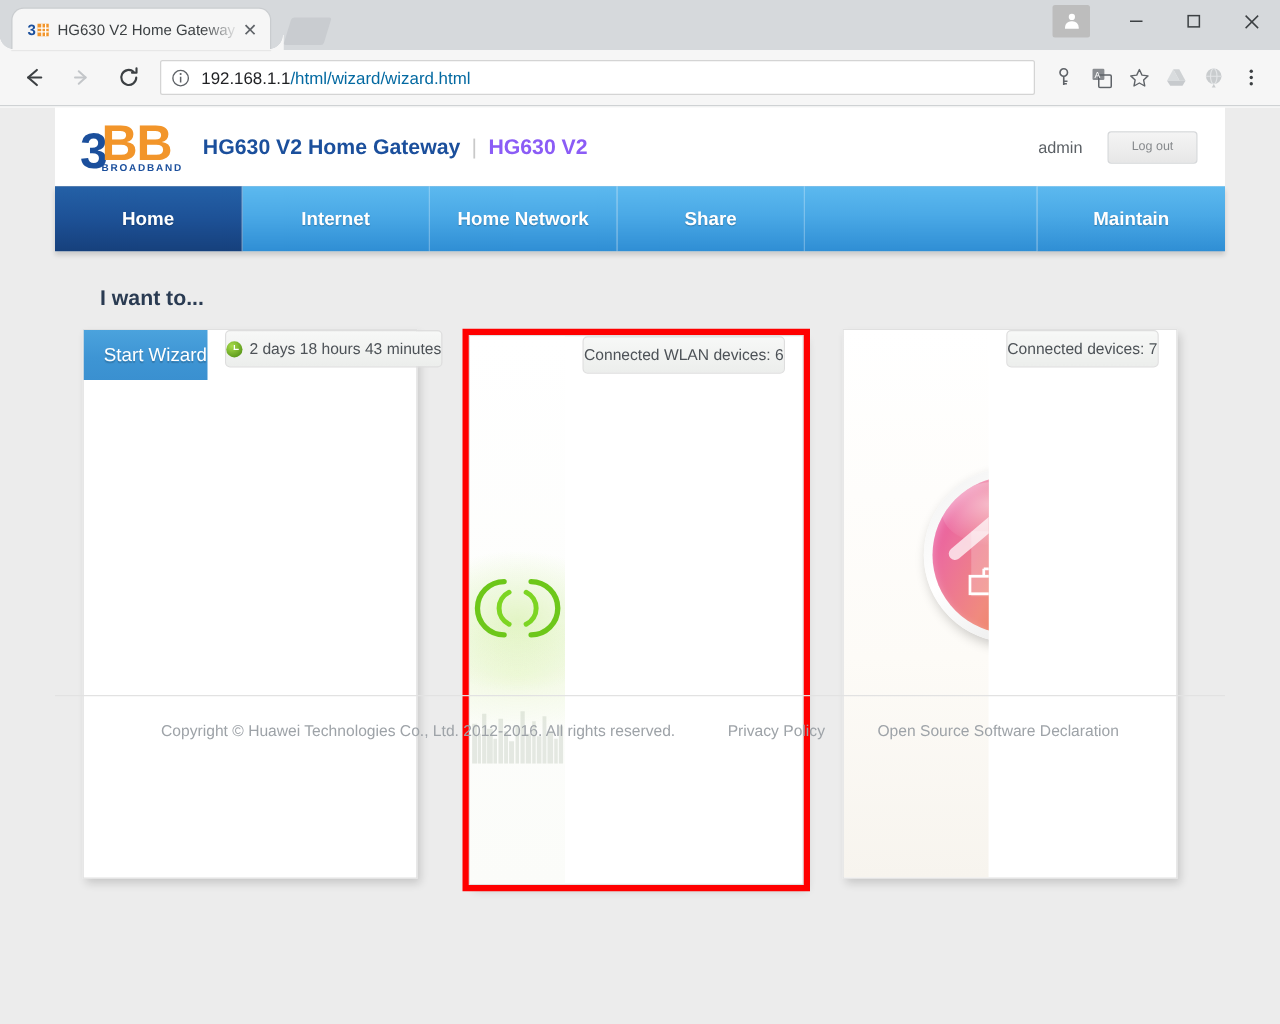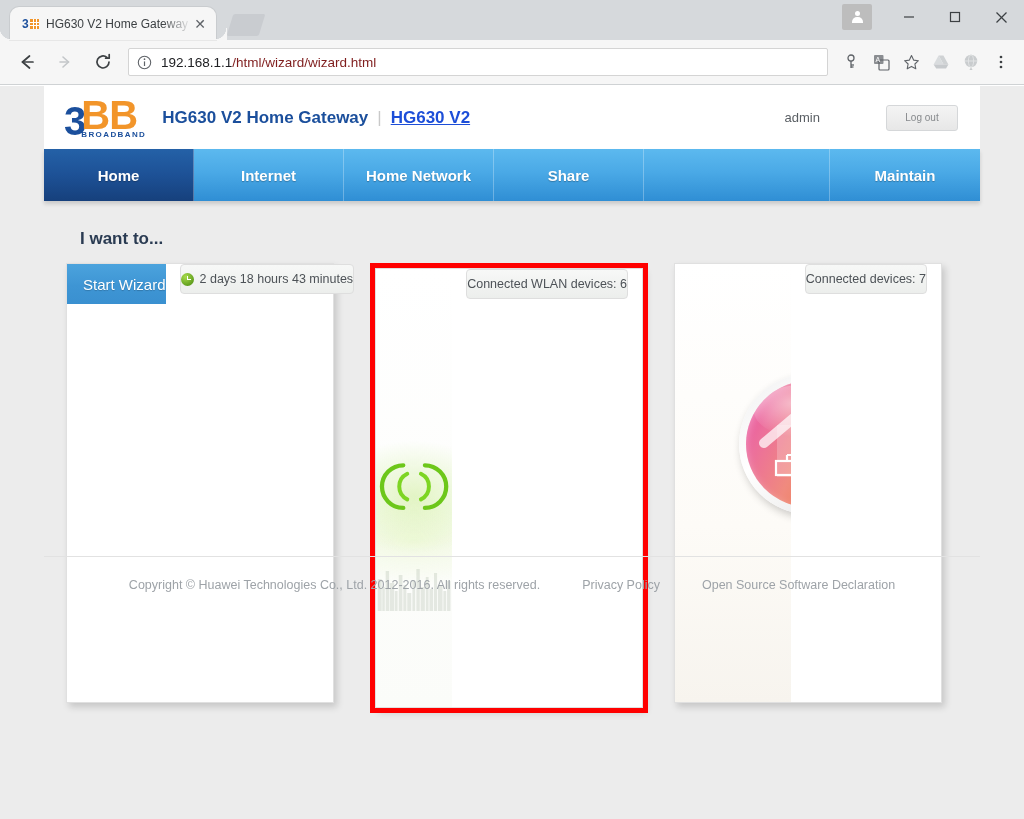--- a/index.html
+++ b/index.html
@@ -78,21 +78,21 @@
     display:flex; align-items:center; padding: 0 8px;
   }
   .navbtn { width: 32px; height: 32px; display:flex; align-items:center; justify-content:center; margin: 0 3px; }
   .omnibox {
     flex: 1 1 auto; height: 28px; margin: 0 8px 0 6px;
     background:#fff; border:1px solid #d4d4d4; border-radius: 2px;
     display:flex; align-items:center; padding: 0 8px;
   }
   .info-ic { width: 15px; height:15px; margin-right: 9px; flex:0 0 auto; }
   .url { font-size: 13.5px; color:#202124; white-space:nowrap; }
-  .url .dim { color:#7f1d1d; }
+  .url .dim { color:#0369a1; }
   .tb-icons { display:flex; align-items:center; }
   .tb-ic { width: 30px; height:30px; display:flex; align-items:center; justify-content:center; }
 
   
   .page {
     position: absolute; left:0; top:86px; width:1024px; height:733px;
     background: #ececec;
   }
   .router {
     position:absolute; left: 44px; top: 0; width: 936px;
@@ -112,22 +112,22 @@
     letter-spacing:-1px; line-height: 36px; display:block;
   }
   .logo-bd {
     font: bold 8px "Liberation Sans", sans-serif; color:#1b4f9c;
     letter-spacing: 1.4px; display:block; text-align:center; margin-top:-3px;
   }
   .site-title {
     font: bold 17px "Liberation Sans", sans-serif; color:#1b4f9c;
   }
   .title-sep { color:#c9c9c9; margin: 0 9px; font-size:17px; }
-  .site-model { font: bold 17px "Liberation Sans", sans-serif; color:#1d4ed8;text-decoration:underline; }
-  .hdr-right { margin-left:auto; display:flex; align-items:center;gap:46px; }
+  .site-model { font: bold 17px "Liberation Sans", sans-serif; color:#8b5cf6; }
+  .hdr-right { margin-left:auto; display:flex; align-items:center; }
   .user-name { font-size: 13px; color:#5a5f64; margin-right: 20px; }
   .logout-btn {
     width: 72px; height: 26px; border:1px solid #d5d7d9; border-radius:3px;
     background: linear-gradient(#f4f4f4, #e7e7e7);
     font-size: 10px; color:#86898c; display:flex; align-items:center; justify-content:center;
   }
 
   .navbar { height: 52px; display:flex; box-shadow: 0 3px 4px rgba(0,0,0,0.15); }
   .nav-item {
     flex: 0 0 150px; display:flex; align-items:center; justify-content:center;

